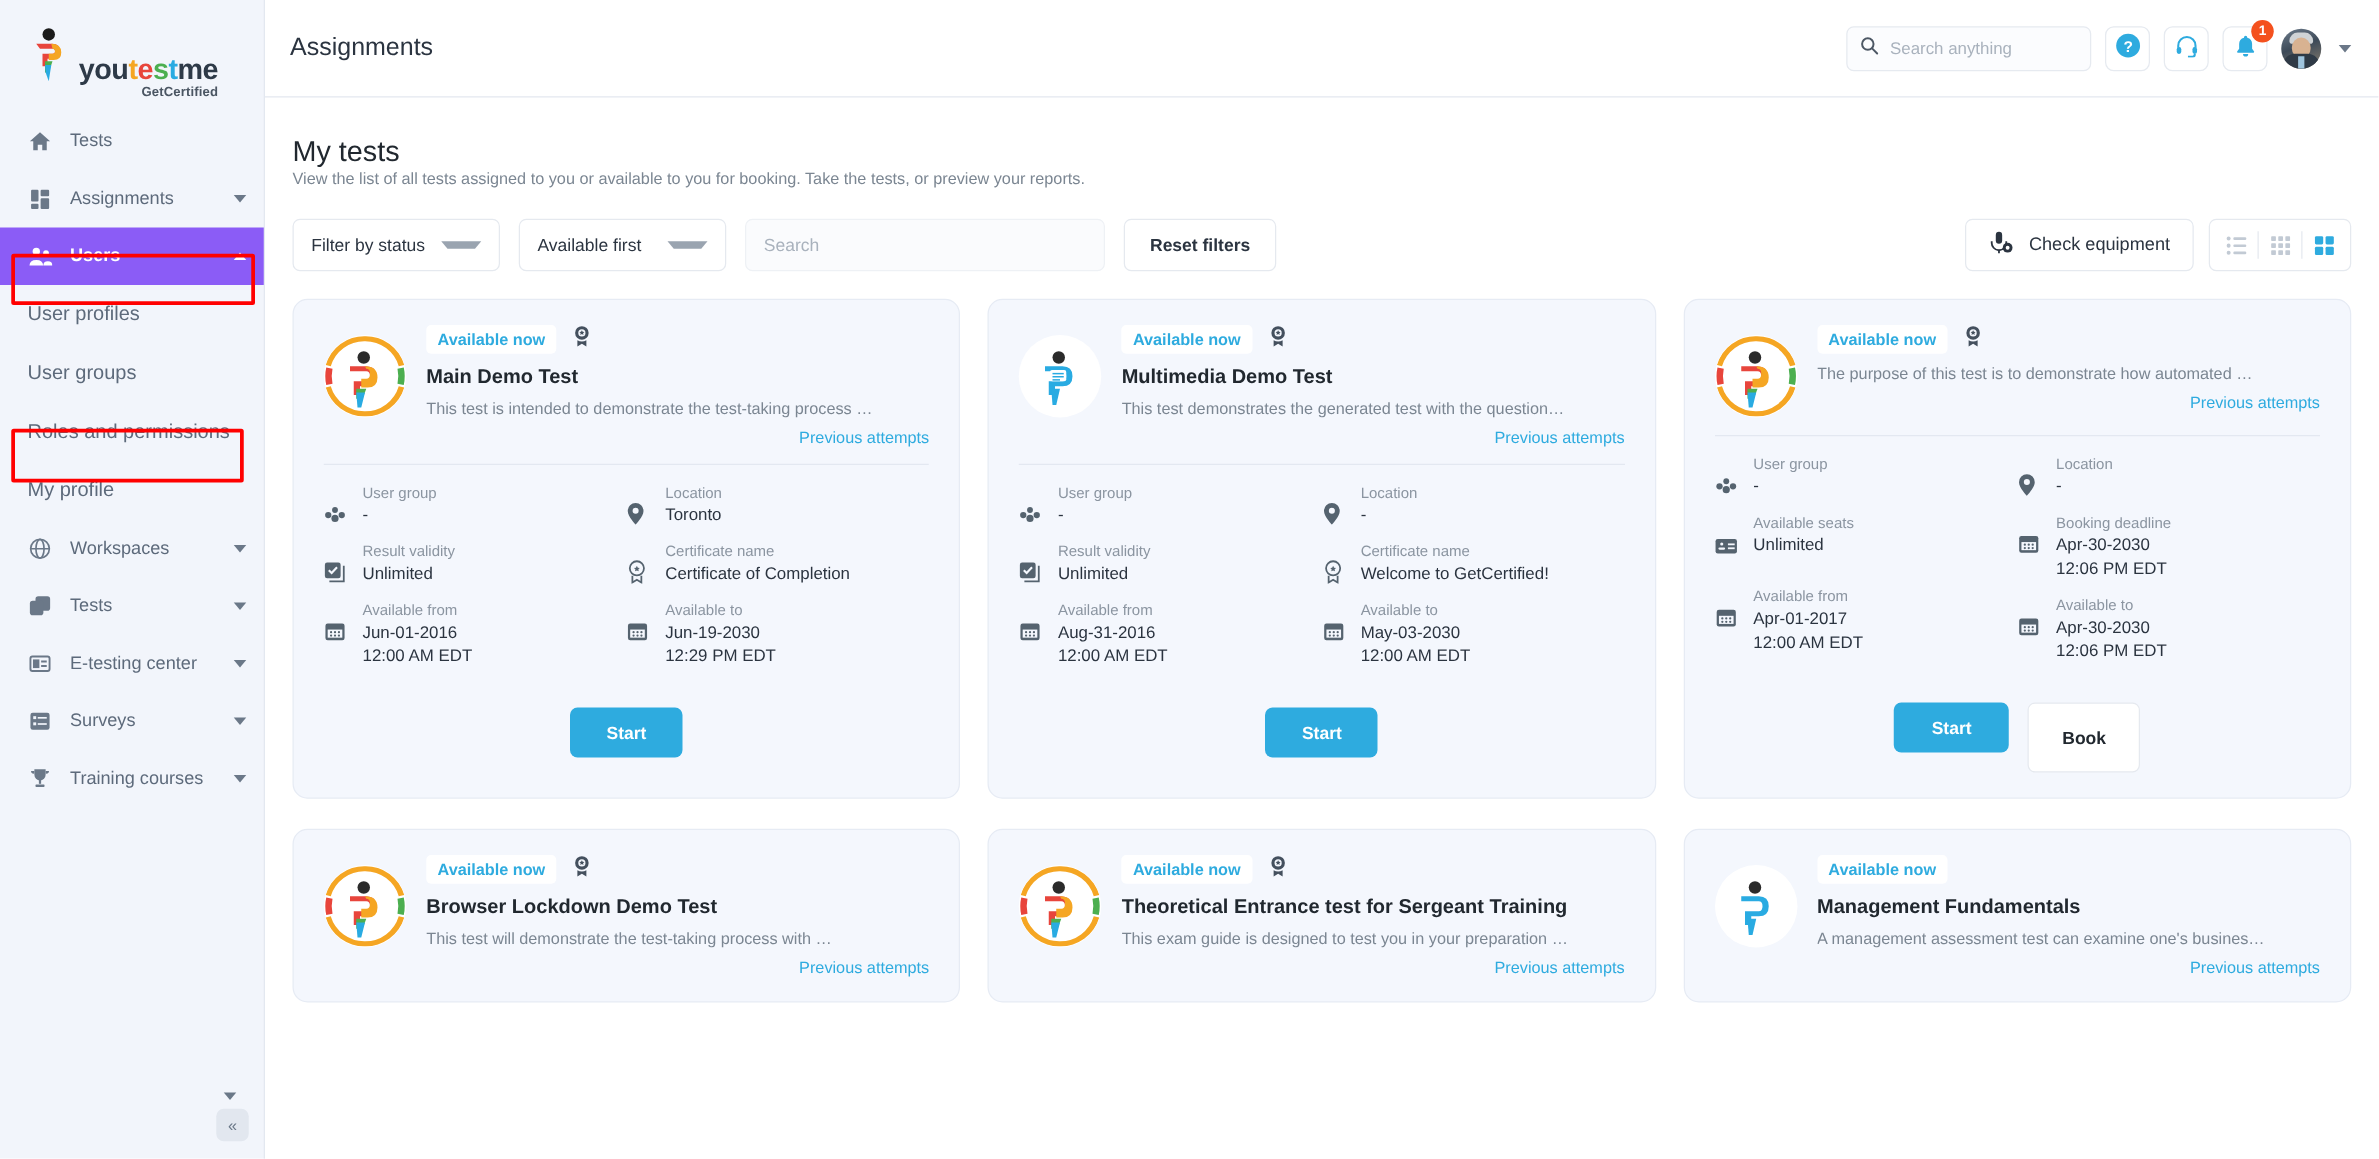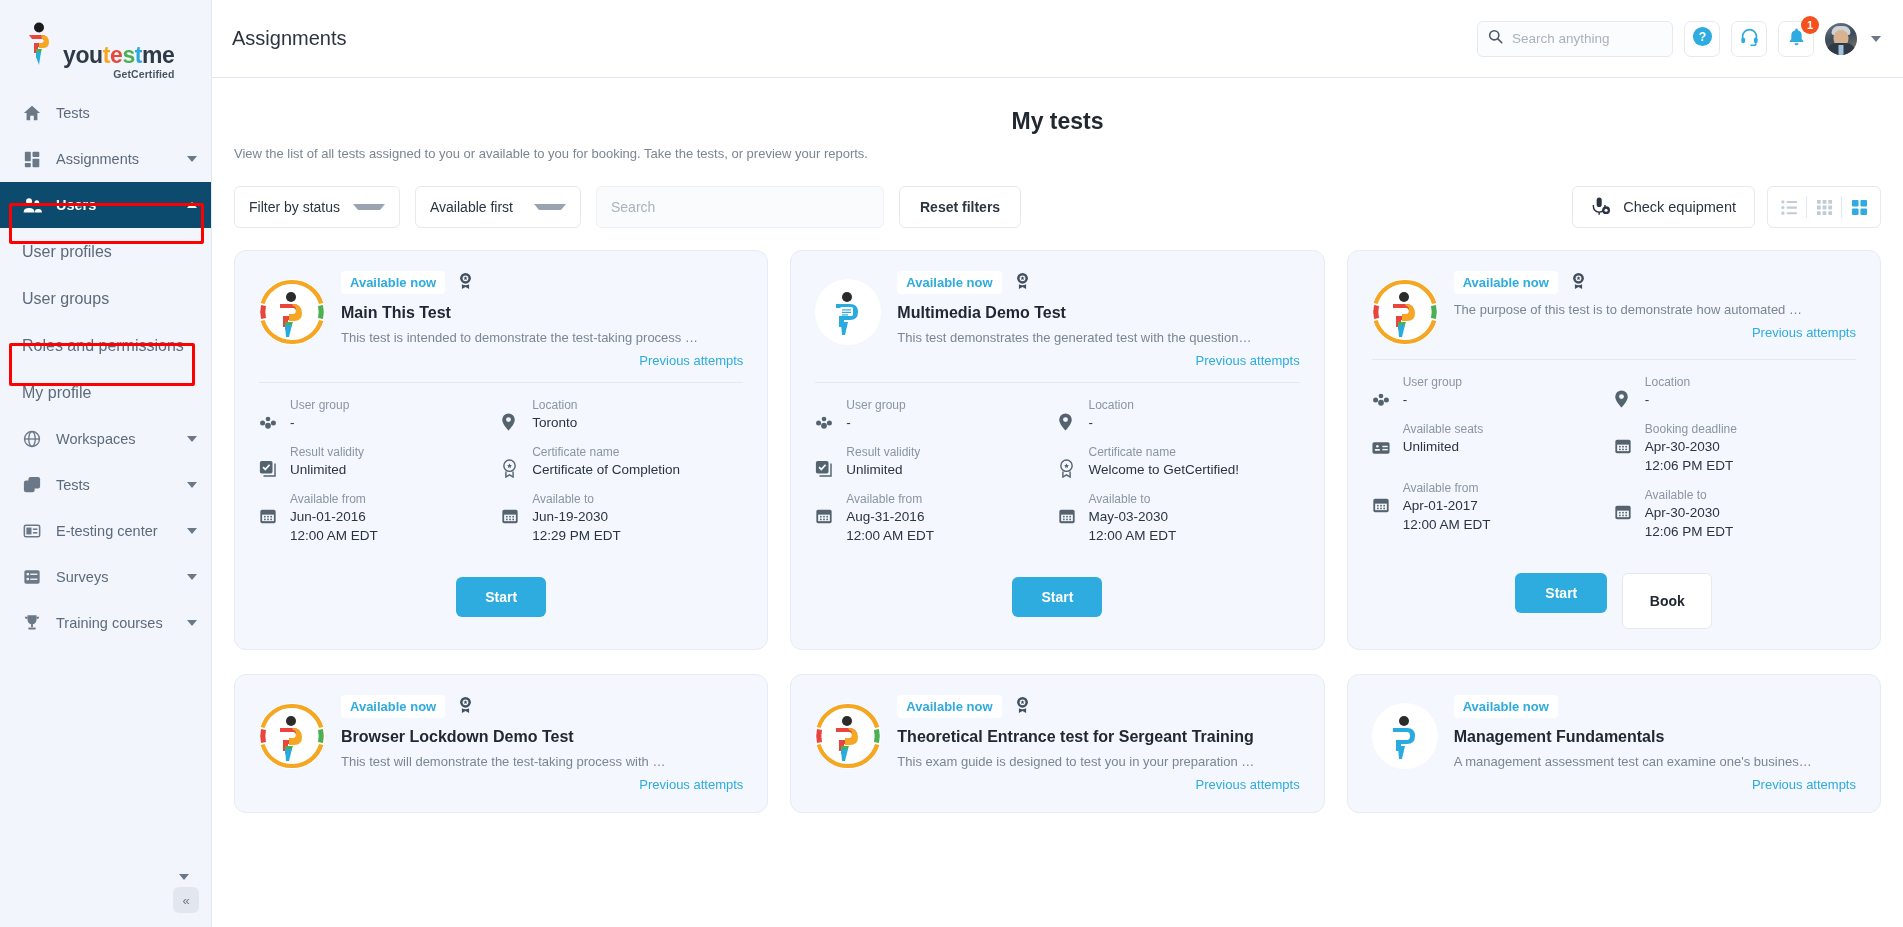--- a/index.html
+++ b/index.html
@@ -51,21 +51,21 @@
   .nav-item .ni-label { flex: 1; white-space: nowrap; }
   .nav-item .ni-caret {
     width: 0; height: 0; margin-left: auto;
     border-left: 5px solid transparent; border-right: 5px solid transparent;
     border-top: 6px solid #6b7888;
   }
   .nav-item .ni-caret.up {
     border-top: none; border-bottom: 6px solid #ffffff;
   }
   .nav-item.active {
-    background: #0c4a6e; color: #ffffff; font-weight: bold;
+    background: #8b5cf6; color: #ffffff; font-weight: bold;
   }
   .nav-item.active .ni-icon { color: #ffffff; }
   .nav-sub {
     display: flex; align-items: center;
     height: 47px; padding-left: 22px;
     color: #5d6a7b; font-size: 16px; cursor: pointer;
   }
   .hl-box {
     position: absolute; border: 3px solid #ff0000;
     pointer-events: none; z-index: 20; border-radius: 2px;
@@ -134,22 +134,22 @@
     width: 5px; height: 10px; background: #9fc4dd;
   }
   .chev-down {
     width: 0; height: 0; margin-left: 3px;
     border-left: 5px solid transparent; border-right: 5px solid transparent;
     border-top: 6px solid #6b7888; cursor: pointer;
   }
 
   
   .content { padding: 30px 22px 0 22px; }
-  .page-title { font-size: 23px; font-weight: bold; color: #21282f; text-align: center; }
-  .page-sub { font-size: 13px; color: #7b8692; margin-top: 11px; }
+  .page-title { font-size: 23px; font-weight: normal; color: #21282f; }
+  .page-sub { font-size: 13px; color: #7b8692; margin-top: 0; }
 
   .toolbar { display: flex; align-items: center; margin-top: 25px; gap: 15px; }
   .select-ctl {
     height: 42px; border: 1px solid #e5e9ef; border-radius: 6px; background: #fff;
     display: flex; align-items: center; padding: 0 14px;
     font-size: 14px; color: #2b3440; cursor: pointer;
   }
   .select-ctl .s-caret {
     width: 0; height: 0; margin-left: auto; padding-left: 22px;
     border-left: 5px solid transparent; border-right: 5px solid transparent;
@@ -532,21 +532,21 @@
                 <span class="avail-pill">Available now</span>
                 <span>
                   <svg width="17" height="18" viewBox="0 0 18 20" fill="#44505e">
                       <circle cx="9" cy="7" r="6"></circle>
                       <circle cx="9" cy="7" r="3.2" fill="#f4f7fd"></circle>
                       <path d="M9 4.6l.7 1.4 1.5.2-1.1 1.1.3 1.5L9 8.1l-1.4.7.3-1.5-1.1-1.1 1.5-.2z" fill="#44505e"></path>
                       <path d="M5 13.5 L5 19 L9 16.6 L13 19 L13 13.5 q-1.9 1.2 -4 1.2 q-2.1 0 -4 -1.2z"></path>
                     </svg>
                 </span>
               </div>
-              <div class="card-title">Main This Test</div>
+              <div class="card-title">Main Demo Test</div>
               <div class="card-desc">This test is intended to demonstrate the test-taking process …</div>
               <div class="prev-attempts">Previous attempts</div>
             </div>
           </div>
           <div class="card-divider"></div>
           <div class="meta-grid">
             <div class="meta-col">
               <div class="meta-item">
                 <span class="meta-icon">
                     <svg width="18" height="15" viewBox="0 0 20 16" fill="#55636f">

